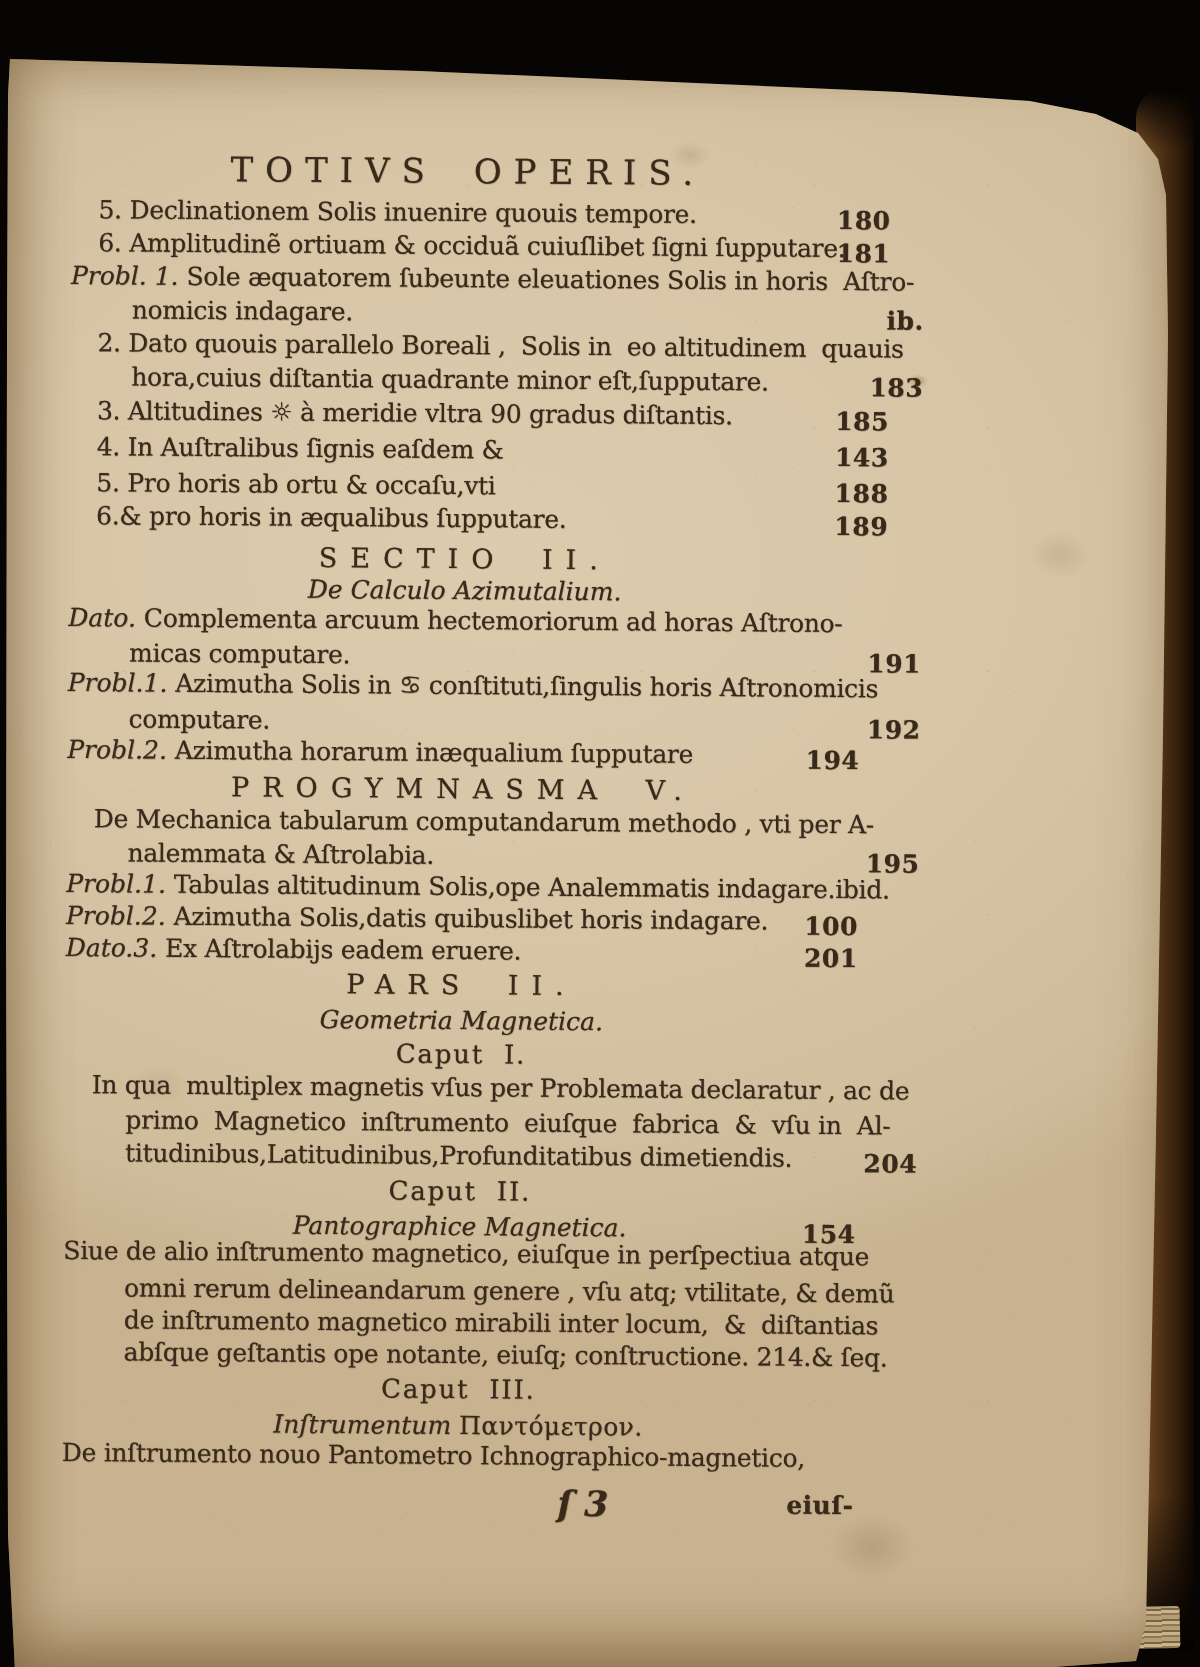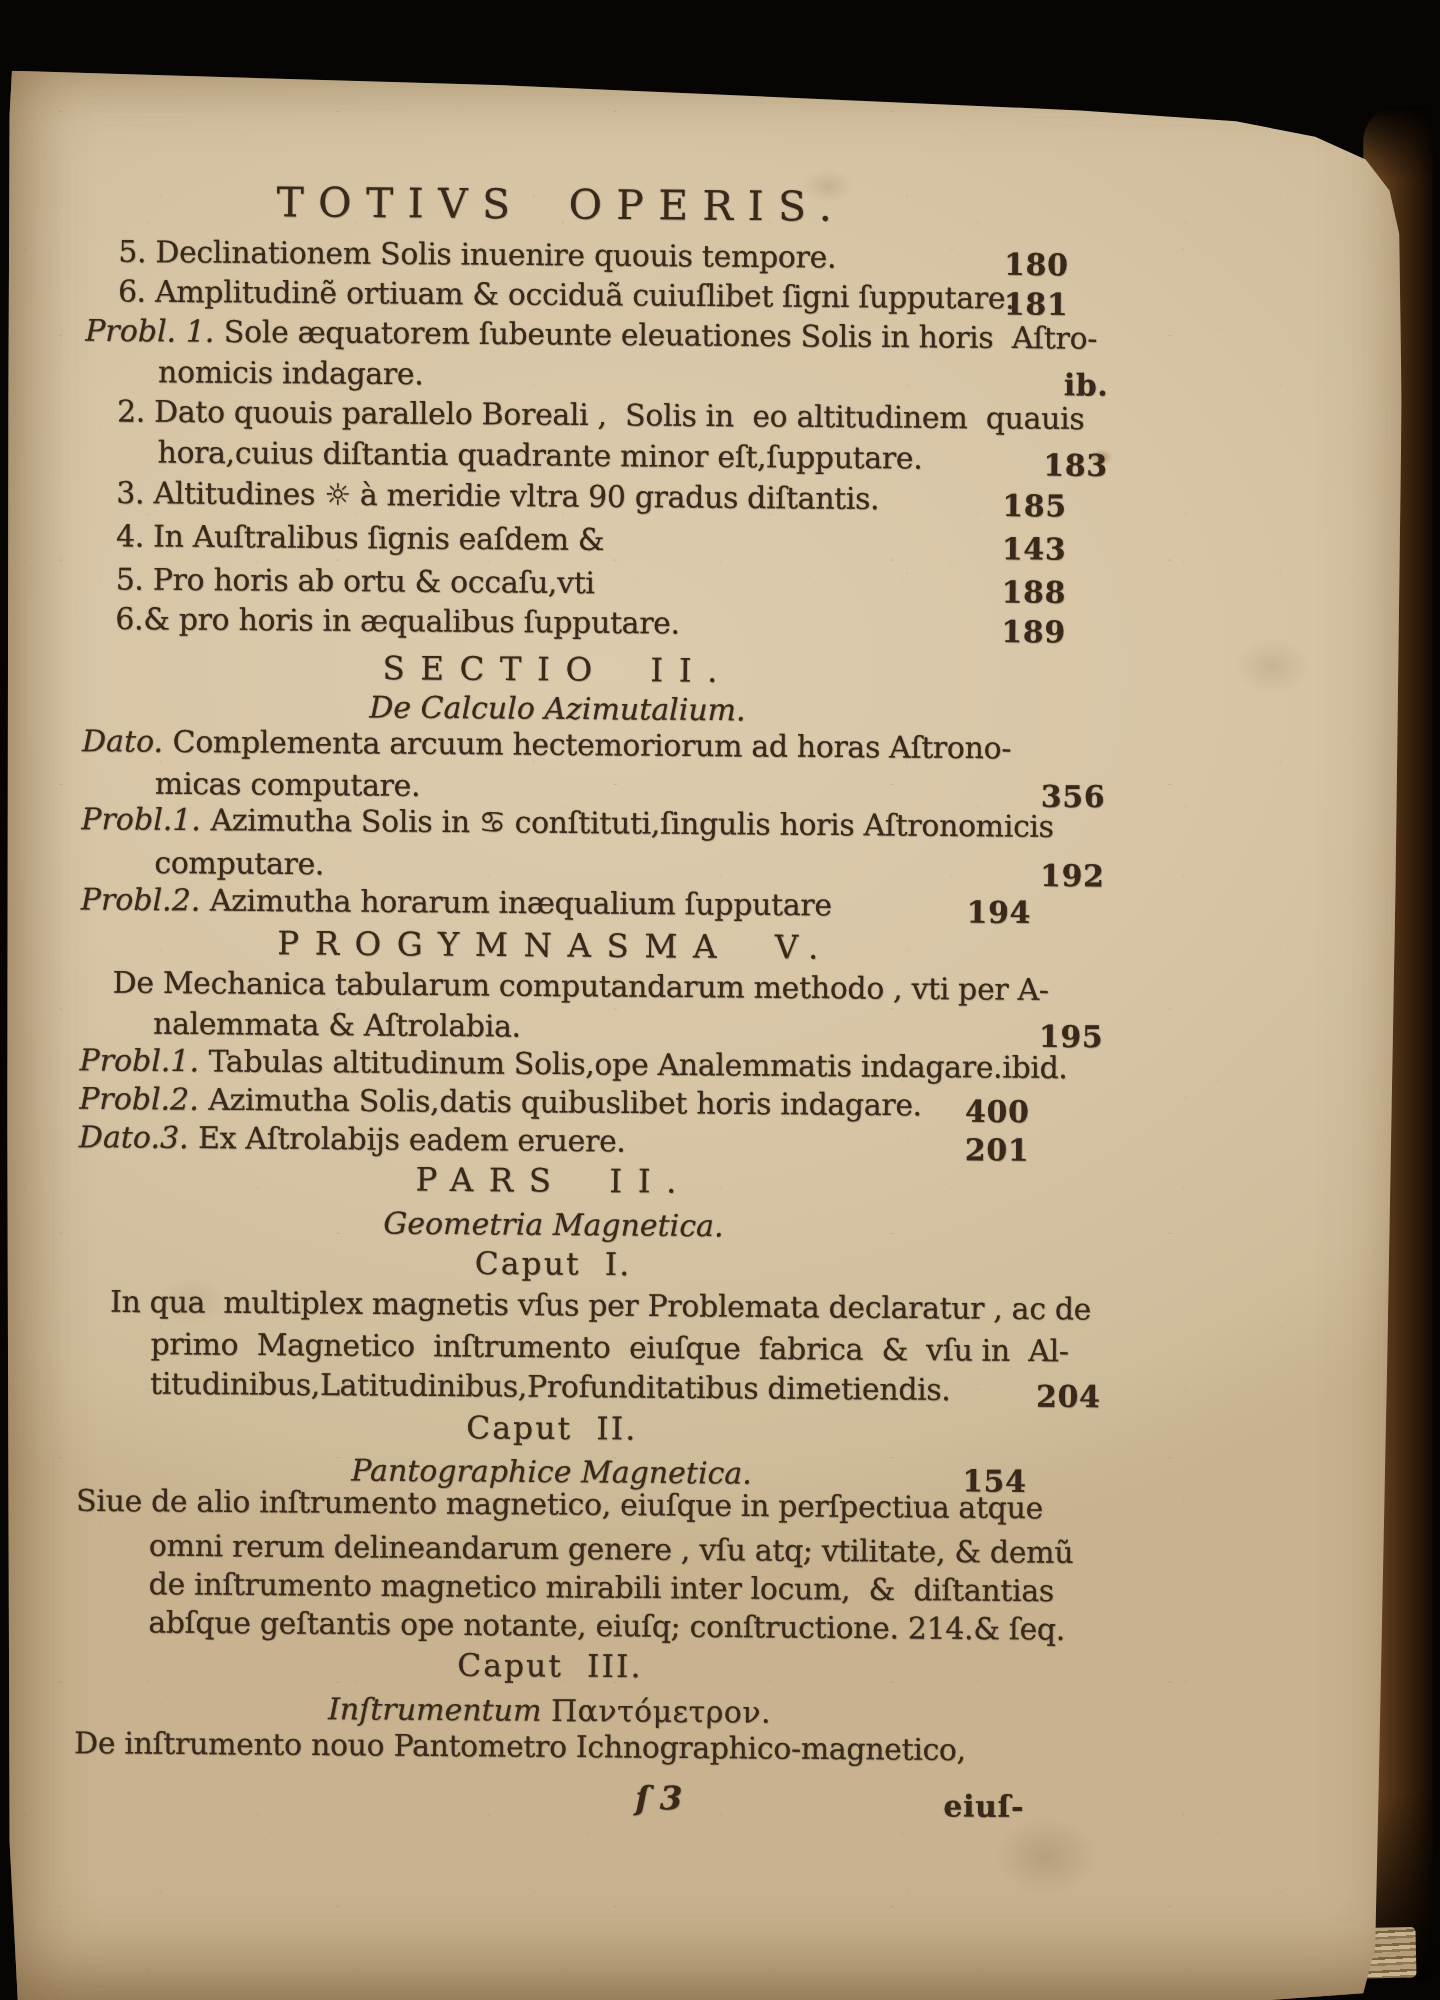--- a/index.html
+++ b/index.html
@@ -74,21 +74,21 @@
   .i2{padding-left:61px;}
   .title{
     position:absolute;left:0;top:116px;width:100%;text-align:center;
     font-size:34px;letter-spacing:12px;word-spacing:14px;line-height:1;
   }
   .heading{text-align:center;font-size:27px;letter-spacing:13px;word-spacing:14px;}
   .iheading{text-align:center;font-size:25px;letter-spacing:.4px;}
   .iheading .lbl{font-style:italic;}
   .iheading .txt{font-style:normal;}
   .caput{text-align:center;font-size:26px;letter-spacing:1.8px;word-spacing:10px;}
-  .sig .sigmark{position:absolute;left:468px;font-style:italic;font-size:27px;font-weight:bold;}
+  .sig .sigmark{position:absolute;left:496px;font-style:italic;font-size:35px;font-weight:bold;}
   .sig .pg{font-style:normal;}
 </style>
 </head>
 <body>
 
 <div class="scan">
   <div class="fore-edge"></div>
   <div class="page-stack"></div>
   <div class="paper">
     <div class="textblock">
@@ -100,29 +100,29 @@
           <div class="row entry i2" style="top: 262px;"><span class="txt">nomicis indagare.</span><span class="pg">ib.</span></div>
           <div class="row entry i1" style="top: 295px;"><span class="txt">2. Dato quouis parallelo Boreali ,  Solis in  eo altitudinem  quauis</span></div>
           <div class="row entry i2" style="top: 329px;"><span class="txt">hora,cuius diſtantia quadrante minor eſt,ſupputare.</span><span class="pg">183</span></div>
           <div class="row entry i1" style="top: 363px;"><span class="txt">3. Altitudines ☼ à meridie vltra 90 gradus diſtantis.</span><span class="pg">185</span></div>
           <div class="row entry i1" style="top: 399px;"><span class="txt">4. In Auſtralibus ſignis eaſdem &amp;</span><span class="pg">143</span></div>
           <div class="row entry i1" style="top: 435px;"><span class="txt">5. Pro horis ab ortu &amp; occaſu,vti</span><span class="pg">188</span></div>
           <div class="row entry i1" style="top: 468px;"><span class="txt">6.&amp; pro horis in æqualibus ſupputare.</span><span class="pg">189</span></div>
           <div class="row heading" style="top: 507px;"><span class="txt">SECTIO II.</span></div>
           <div class="row iheading" style="top: 540px;"><span class="lbl">De Calculo Azimutalium.</span></div>
           <div class="row entry i0" style="top: 570px;"><span class="lbl">Dato. </span><span class="txt">Complementa arcuum hectemoriorum ad horas Aſtrono-</span></div>
-          <div class="row entry i2" style="top: 605px;"><span class="txt">micas computare.</span><span class="pg">356</span></div>
+          <div class="row entry i2" style="top: 605px;"><span class="txt">micas computare.</span><span class="pg">191</span></div>
           <div class="row entry i0" style="top: 635px;"><span class="lbl">Probl.1. </span><span class="txt">Azimutha Solis in ♋ conſtituti,ſingulis horis Aſtronomicis</span></div>
           <div class="row entry i2" style="top: 671px;"><span class="txt">computare.</span><span class="pg">192</span></div>
           <div class="row entry i0" style="top: 702px;"><span class="lbl">Probl.2. </span><span class="txt">Azimutha horarum inæqualium ſupputare</span><span class="pg">194</span></div>
           <div class="row heading" style="top: 737px;"><span class="txt">PROGYMNASMA V.</span></div>
           <div class="row entry i1" style="top: 771px;"><span class="txt">De Mechanica tabularum computandarum methodo , vti per A-</span></div>
           <div class="row entry i2" style="top: 805px;"><span class="txt">nalemmata &amp; Aſtrolabia.</span><span class="pg">195</span></div>
           <div class="row entry i0" style="top: 836px;"><span class="lbl">Probl.1. </span><span class="txt">Tabulas altitudinum Solis,ope Analemmatis indagare.ibid.</span></div>
-          <div class="row entry i0" style="top: 868px;"><span class="lbl">Probl.2. </span><span class="txt">Azimutha Solis,datis quibuslibet horis indagare.</span><span class="pg">400</span></div>
+          <div class="row entry i0" style="top: 868px;"><span class="lbl">Probl.2. </span><span class="txt">Azimutha Solis,datis quibuslibet horis indagare.</span><span class="pg">100</span></div>
           <div class="row entry i0" style="top: 900px;"><span class="lbl">Dato.3. </span><span class="txt">Ex Aſtrolabijs eadem eruere.</span><span class="pg">201</span></div>
           <div class="row heading" style="top: 933px;"><span class="txt">PARS II.</span></div>
           <div class="row iheading" style="top: 970px;"><span class="lbl">Geometria Magnetica.</span></div>
           <div class="row caput" style="top: 1003px;"><span class="txt">Caput I.</span></div>
           <div class="row entry i1" style="top: 1037px;"><span class="txt">In qua  multiplex magnetis vſus per Problemata declaratur , ac de</span></div>
           <div class="row entry i2" style="top: 1072px;"><span class="txt">primo  Magnetico  inſtrumento  eiuſque  fabrica  &amp;  vſu in  Al-</span></div>
           <div class="row entry i2" style="top: 1105px;"><span class="txt">titudinibus,Latitudinibus,Profunditatibus dimetiendis.</span><span class="pg">204</span></div>
           <div class="row caput" style="top: 1140px;"><span class="txt">Caput II.</span></div>
           <div class="row iheading" style="top: 1176px;"><span class="lbl">Pantographice Magnetica.</span><span class="pg">154</span></div>
           <div class="row entry i0" style="top: 1203px;"><span class="txt">Siue de alio inſtrumento magnetico, eiuſque in perſpectiua atque</span></div>

